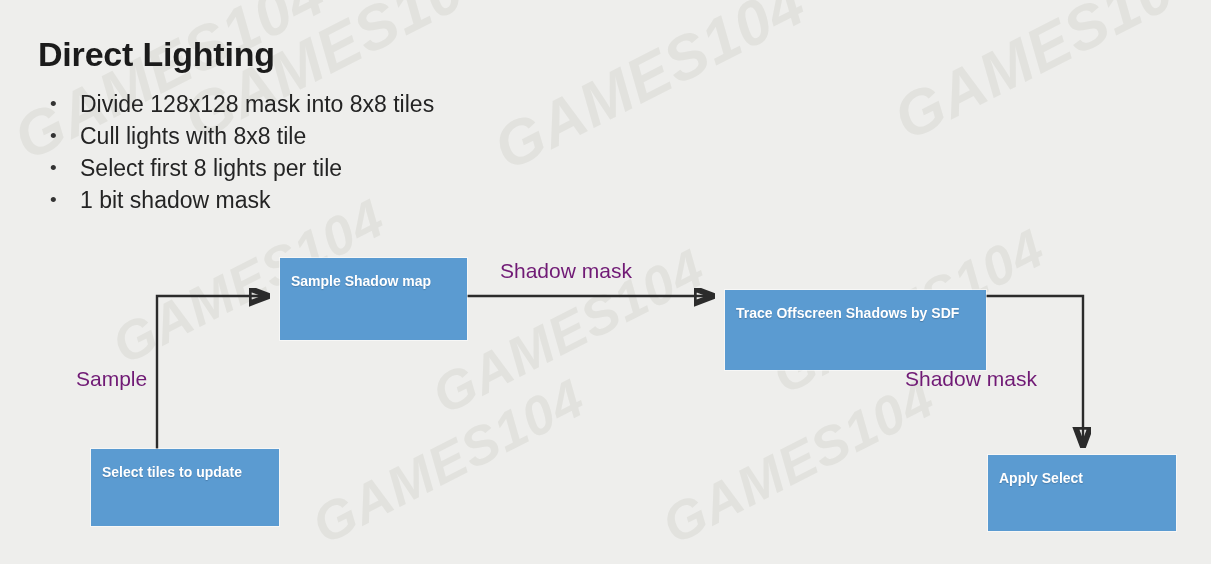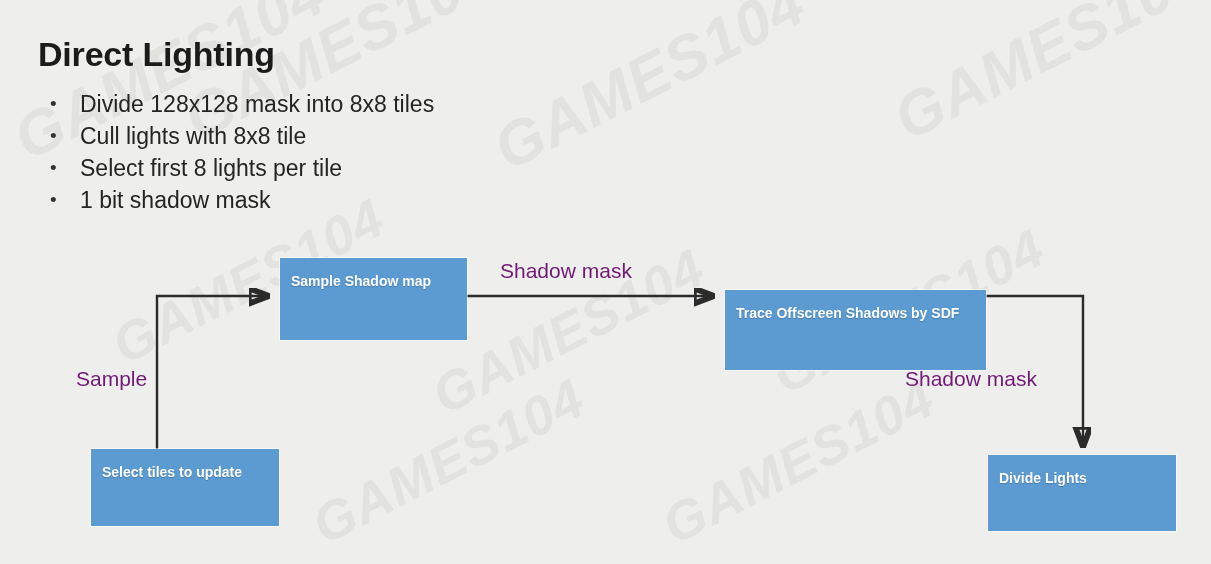--- a/index.html
+++ b/index.html
@@ -151,21 +151,21 @@
 
     <path d="M986,296 L1083,296 L1083,446" marker-end="url(#arrowhead)"></path>
   </svg>
 
   <div class="node" id="node-sample">Sample Shadow map</div>
 
   <div class="node" id="node-trace">Trace Offscreen Shadows by SDF</div>
 
   <div class="node" id="node-select-tiles">Select tiles to update</div>
 
-  <div class="node" id="node-apply-lights">Divide Lights</div>
+  <div class="node" id="node-apply-lights">Apply Select</div>
 
   <div class="edge-label" id="label-tiles">Sample</div>
 
   <div class="edge-label" id="label-shadow-mask1">Shadow mask</div>
 
   <div class="edge-label" id="label-shadow-mask2">Shadow mask</div>
 
 </div>
 
 </body></html>

